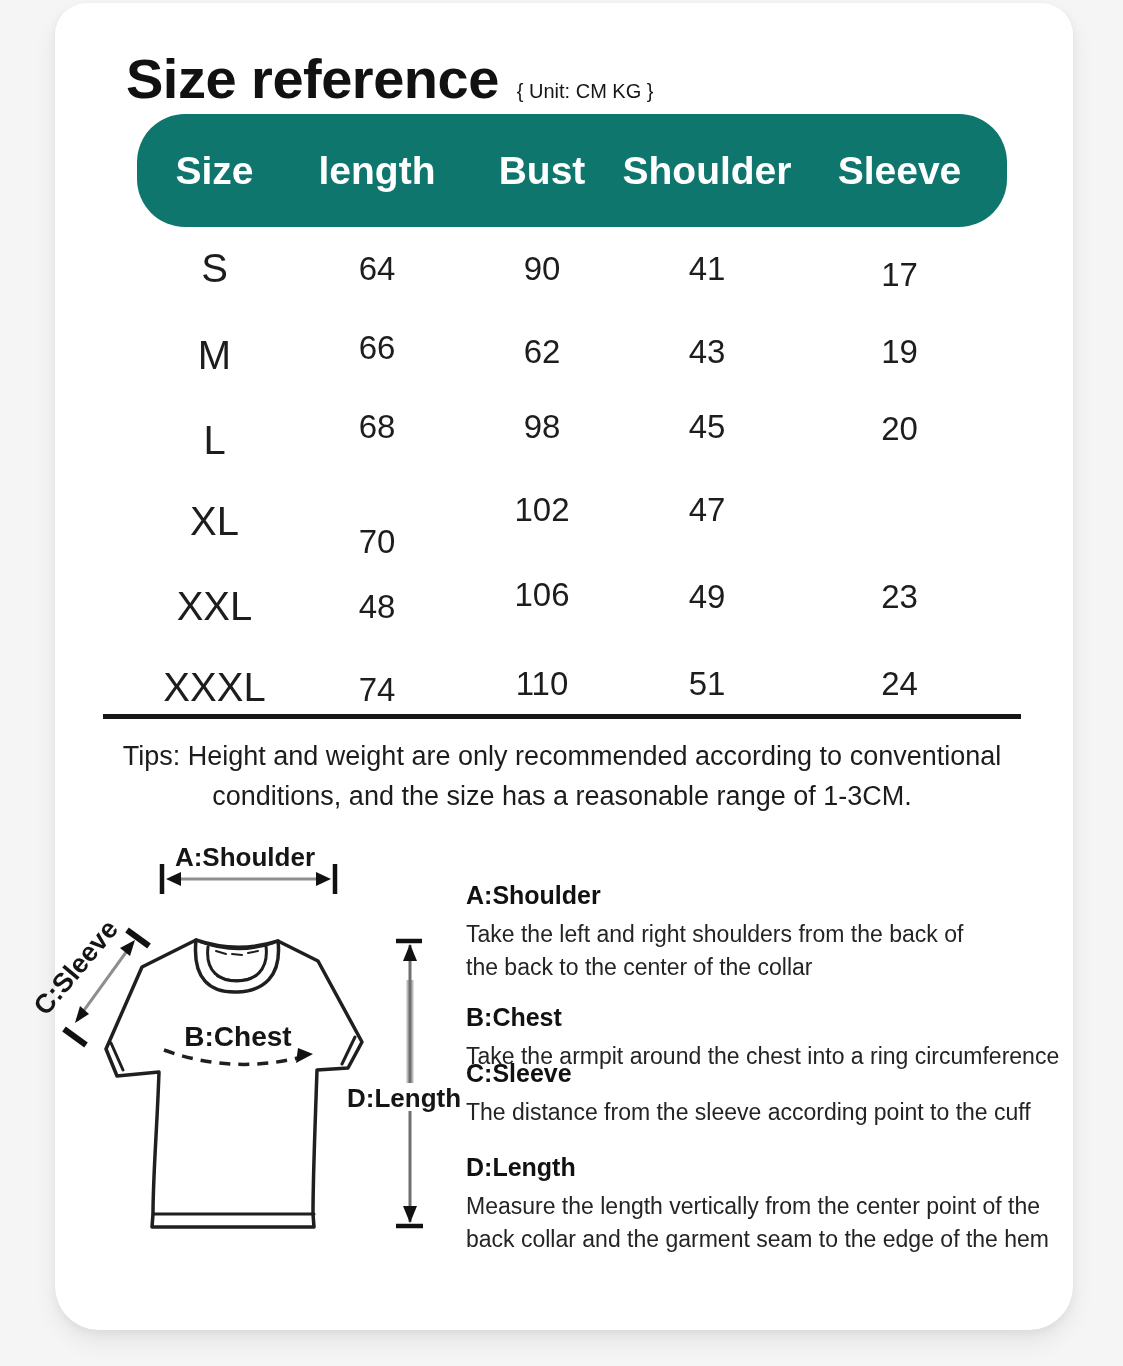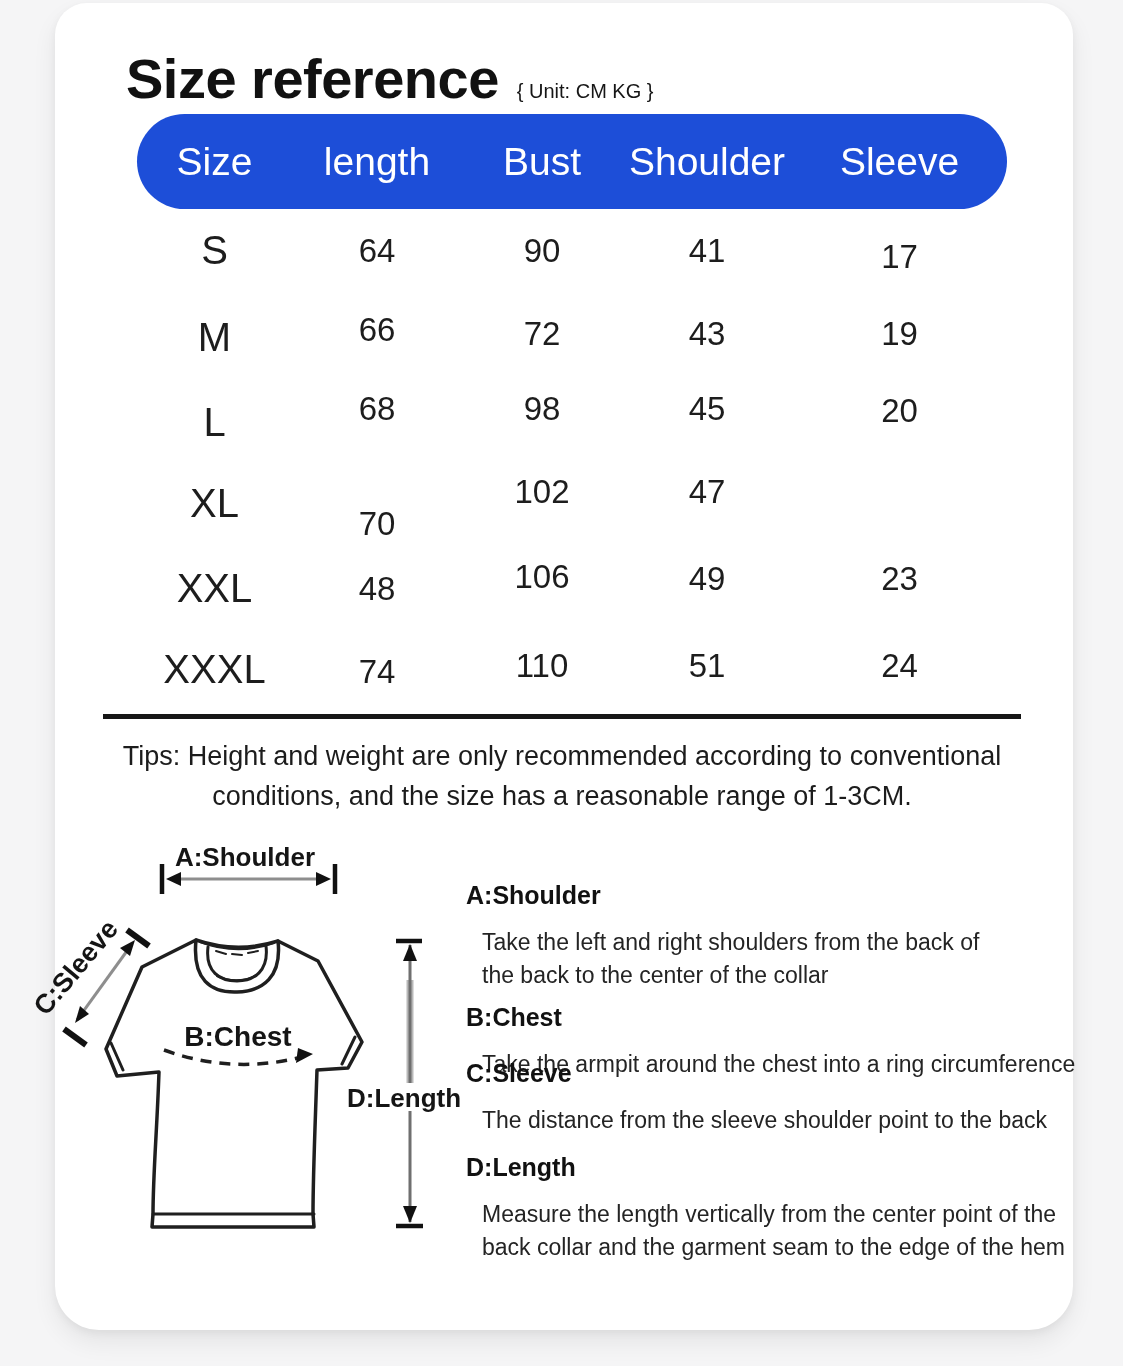--- a/index.html
+++ b/index.html
@@ -7,39 +7,39 @@
         font-family:"Liberation Sans","DejaVu Sans",sans-serif;color:#1c1c1c;}
   .card{position:absolute;left:55px;top:3px;width:1018px;height:1327px;background:#ffffff;
         border-radius:32px 32px 44px 44px;
         box-shadow:0 12px 24px rgba(0,0,0,.07),0 3px 8px rgba(0,0,0,.05);}
   .title-row{position:absolute;left:126px;top:10px;display:flex;align-items:baseline;gap:18px;margin-top:36px;}
   .title{font-size:56px;font-weight:700;color:#111;letter-spacing:-.5px;}
   .unit{font-size:20px;font-weight:400;color:#161616;}
 
   .size-table{position:absolute;left:137px;top:114px;width:870px;}
   .grid5{display:grid;grid-template-columns:155px 170px 160px 170px 215px;align-items:center;}
-  .thead{height:95px;background:#1d4ed8;border-radius:48px;color:#ffffff;font-size:39px;}
+  .thead{height:113px;background:#0f766e;border-radius:48px;color:#ffffff;font-size:39px;font-weight:bold;}
   .thead span{text-align:center;}
   .trow{height:83px;font-size:33px;color:#1d1d1d;}
   .trow span{text-align:center;}
   .trow .c1{font-size:40px;}
   
   .up4{transform:translateY(-4px);} .up6{transform:translateY(-6px);} .up8{transform:translateY(-8px);} .up10{transform:translateY(-10px);}
   .dn2{transform:translateY(2px);margin-top:45px;} .dn4{transform:translateY(4px);} .dn6{transform:translateY(6px);}
 
   .divider{position:absolute;left:103px;top:714px;width:918px;height:5px;background:#161616;}
   .tips{position:absolute;left:62px;top:736px;width:1000px;margin:0;text-align:center;
         white-space:pre-line;font-size:27px;line-height:40px;color:#1c1c1c;}
 
   .diagram{position:absolute;left:30px;top:830px;}
   .diagram text{font-family:"Liberation Sans","DejaVu Sans",sans-serif;fill:#151515;}
 
   .guide-item{position:absolute;left:466px;width:640px;}
   .guide-item h3{margin:0 0 8px 0;font-size:25px;line-height:30px;font-weight:700;color:#111;}
-  .guide-item p{margin:16px;font-size:23px;line-height:33px;color:#242424;white-space:pre-line;}
+  .guide-item p{margin:0;font-size:23px;line-height:33px;color:#242424;white-space:pre-line;}
   .g0{top:880px;} .g1{top:1002px;} .g2{top:1058px;} .g3{top:1152px;}
 </style>
 </head>
 <body>
 
 <div class="page">
   <div class="card"></div>
 
   <div class="title-row">
     <span class="title">Size reference</span>
@@ -57,21 +57,21 @@
     <div class="trow grid5">
       <span class="c1">S</span>
       <span>64</span>
       <span>90</span>
       <span>41</span>
       <span class="dn6">17</span>
     </div>
     <div class="trow grid5">
       <span class="c1 dn4">M</span>
       <span class="up4">66</span>
-      <span>72</span>
+      <span>62</span>
       <span>43</span>
       <span>19</span>
     </div>
     <div class="trow grid5">
       <span class="c1 dn6">L</span>
       <span class="up8">68</span>
       <span class="up8">98</span>
       <span class="up8">45</span>
       <span class="up6">20</span>
     </div>
@@ -157,20 +157,20 @@
     <h3>A:Shoulder</h3>
     <p>Take the left and right shoulders from the back of
 the back to the center of the collar</p>
   </div>
   <div class="guide-item g1">
     <h3>B:Chest</h3>
     <p>Take the armpit around the chest into a ring circumference</p>
   </div>
   <div class="guide-item g2">
     <h3>C:Sleeve</h3>
-    <p>The distance from the sleeve shoulder point to the back</p>
+    <p>The distance from the sleeve according point to the cuff</p>
   </div>
   <div class="guide-item g3">
     <h3>D:Length</h3>
     <p>Measure the length vertically from the center point of the
 back collar and the garment seam to the edge of the hem</p>
   </div>
 </div>
 
 </body></html>

